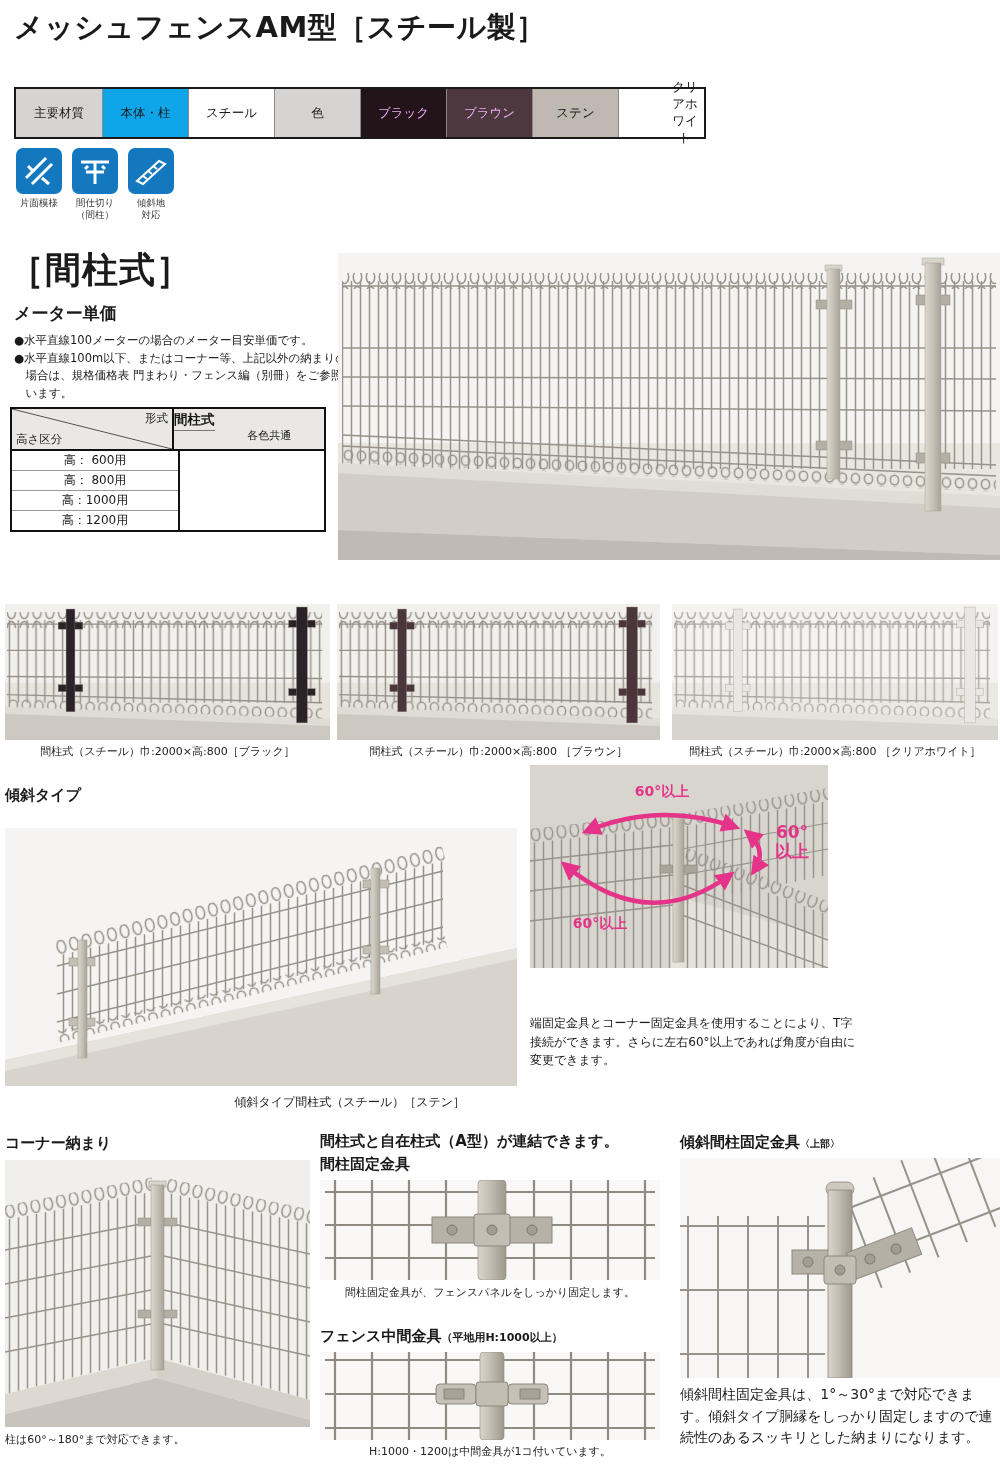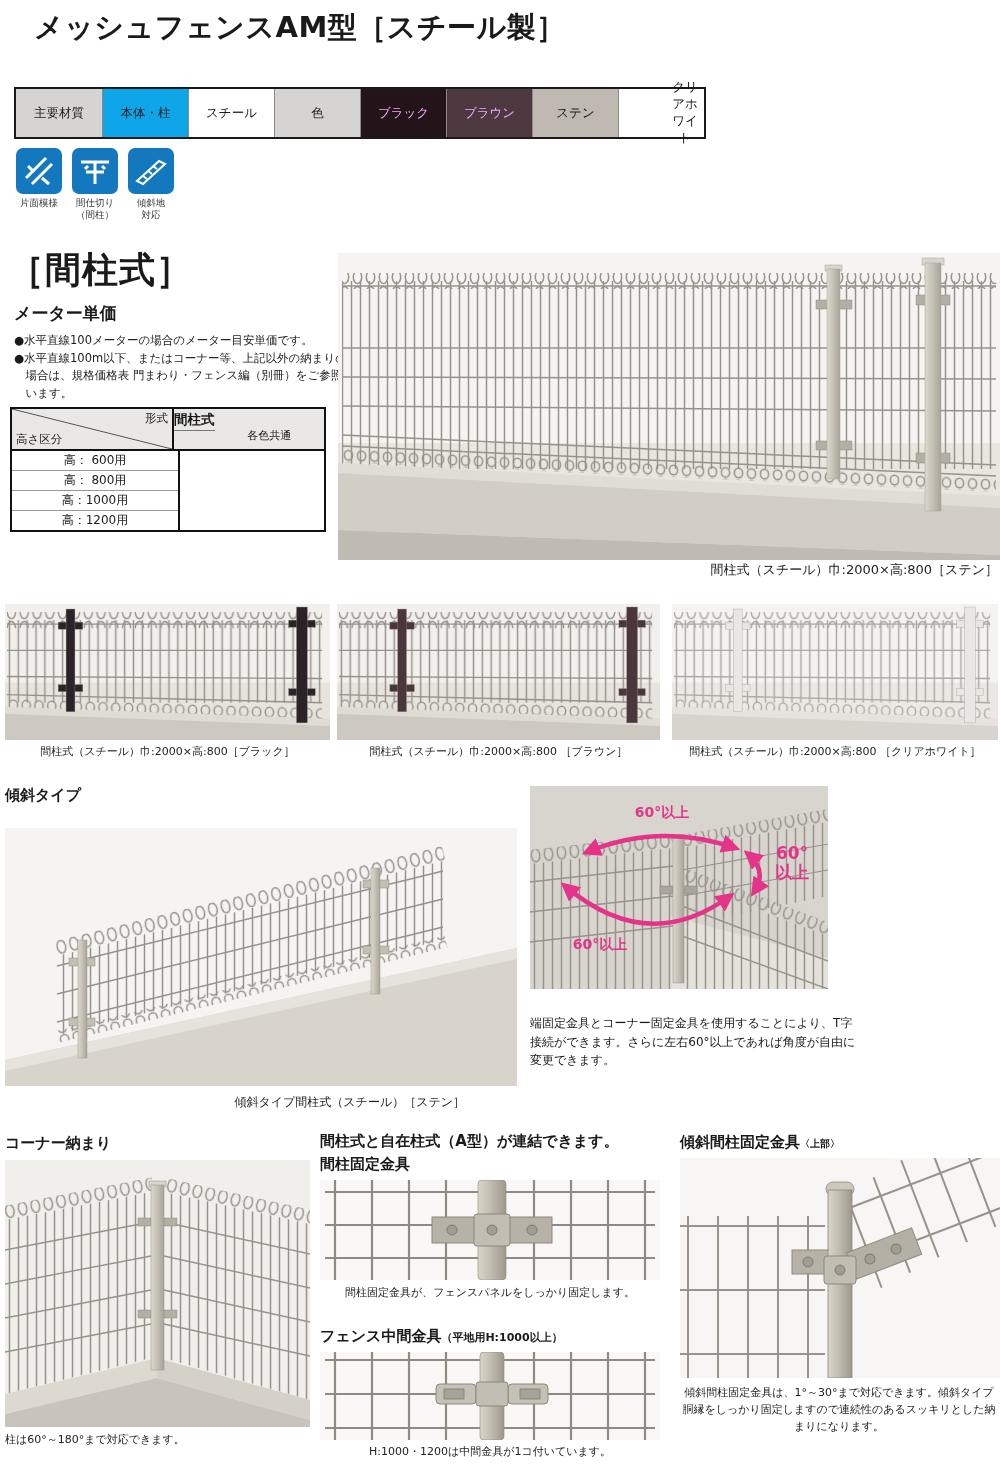--- a/index.html
+++ b/index.html
@@ -1,21 +1,21 @@
 <!DOCTYPE html>
 <html><head>
 <meta charset="utf-8">
 <style>
   html,body{margin:0;padding:0;background:#fff;}
   .page{position:relative;width:1000px;height:1481px;background:#ffffff;
         font-family:"DejaVu Sans","Liberation Sans",sans-serif;color:#1a1a1a;overflow:hidden;}
   .abs{position:absolute;}
 
   
-  .title{font-size:29px;font-weight:800;letter-spacing:.5px;white-space:nowrap;margin-left:20px;}
+  .title{font-size:29px;font-weight:800;letter-spacing:.5px;white-space:nowrap;}
 
   
   .spec{display:flex;border:2px solid #1a1a1a;background:#fff;}
   .spec-cell{width:86px;height:48px;display:flex;align-items:center;justify-content:center;
              font-size:12.5px;border-left:1px solid #8a8a8a;box-sizing:border-box;text-align:center;}
   .spec-cell:first-child{border-left:none;}
   .fg-white{color:#f0abfc;}
 
   
   .ficon-col{display:flex;flex-direction:column;align-items:center;width:54px;}
@@ -46,21 +46,21 @@
   .pb-row{height:19px;display:flex;align-items:center;justify-content:center;font-size:12px;
           border-top:1px solid #999;}
   .pb-row:first-child{border-top:none;}
   .pb-right{flex:1;background:#fff;}
 
   
   .angle-label{font-weight:700;font-size:14px;white-space:nowrap;text-align:center;}
   .angle-label-sm{font-weight:700;font-size:17px;line-height:1.1;text-align:center;}
 
   .desc{font-size:12px;line-height:1.55;}
-  .desc-sm{font-size:11px;line-height:1.55;text-align:center;}
+  .desc-sm{font-size:14px;line-height:1.55;}
   svg{display:block;}
 </style>
 </head>
 <body>
 
 <div class="page">
 
   <svg width="0" height="0" style="position:absolute" aria-hidden="true">
     <defs>
       <pattern id="vwires" width="9" height="10" patternUnits="userSpaceOnUse">
@@ -223,21 +223,20 @@
     <polygon points="0,277 662,302 662,307 0,307" fill="#bfbbb3"></polygon>
     <rect x="478" y="47" width="36" height="9" fill="#b4afa4" stroke="#8f8a80" stroke-width="0.5"></rect>
     <rect x="478" y="188" width="36" height="9" fill="#b4afa4" stroke="#8f8a80" stroke-width="0.5"></rect>
     <rect x="487" y="12" width="17" height="6" fill="#d9d5cb" stroke="#a9a49a" stroke-width="0.5"></rect>
     <rect x="489" y="16" width="13" height="210" fill="url(#post-grad)" stroke="#a9a49a" stroke-width="0.5"></rect>
     <rect x="578" y="42" width="34" height="10" fill="#b4afa4" stroke="#8f8a80" stroke-width="0.5"></rect>
     <rect x="578" y="200" width="34" height="10" fill="#b4afa4" stroke="#8f8a80" stroke-width="0.5"></rect>
     <rect x="584" y="5" width="22" height="7" fill="#d9d5cb" stroke="#a9a49a" stroke-width="0.5"></rect>
     <rect x="587" y="10" width="16" height="248" fill="url(#post-grad)" stroke="#a9a49a" stroke-width="0.5"></rect>
   </svg>
-  <div class="abs cap" style="left:338px;top:561px;width:660px;text-align:right;font-size:13px">間柱式（スチール）巾:2000×高:800［ステン］</div>
 
   <svg class="abs" style="left:5px;top:604px;--post:#2b2328" width="325" height="136" viewBox="0 0 330 135" preserveAspectRatio="none">
     <use href="#small-fence"></use>
   </svg>
   <svg class="abs" style="left:337px;top:604px;--post:#4a363b" width="323" height="136" viewBox="0 0 330 135" preserveAspectRatio="none">
     <use href="#small-fence"></use>
   </svg>
   <svg class="abs" style="left:672px;top:604px;--post:#e3e1dc;opacity:.78" width="326" height="136" viewBox="0 0 330 135" preserveAspectRatio="none">
     <use href="#small-fence"></use>
   </svg>
@@ -270,21 +269,21 @@
     <rect x="64" y="130" width="26" height="8" fill="#c4bfb4" stroke="#8f8a80" stroke-width="0.5"></rect>
     <rect x="64" y="190" width="26" height="8" fill="#c4bfb4" stroke="#8f8a80" stroke-width="0.5"></rect>
     <rect x="73" y="112" width="9" height="118" fill="url(#post-grad)" stroke="#a09b90" stroke-width="0.5"></rect>
     <rect x="358" y="52" width="26" height="8" fill="#c4bfb4" stroke="#8f8a80" stroke-width="0.5"></rect>
     <rect x="358" y="118" width="26" height="8" fill="#c4bfb4" stroke="#8f8a80" stroke-width="0.5"></rect>
     <rect x="366" y="40" width="9" height="126" fill="url(#post-grad)" stroke="#a09b90" stroke-width="0.5"></rect>
   </svg>
   <div class="abs cap" style="left:5px;top:1094px;width:460px;text-align:right">傾斜タイプ間柱式（スチール）［ステン］</div>
 
   <div class="abs h3" style="left:530px;top:786px">T字納まり</div>
-  <div class="abs" style="left:530px;top:786px;width:298px;height:203px">
+  <div class="abs" style="left:530px;top:765px;width:298px;height:203px">
     <svg width="298" height="203" viewBox="0 0 298 203">
       <rect x="0" y="0" width="298" height="203" fill="#d8d5cf"></rect>
       <polygon points="140,130 298,172 298,203 140,203" fill="#e5e2dc"></polygon>
       <defs>
         <clipPath id="t-left">
             <polygon points="0,78 143,62 143,203 0,203"></polygon>
           </clipPath>
         <clipPath id="t-ur">
             <polygon points="152,62 298,36 298,110 152,140"></polygon>
           </clipPath>

